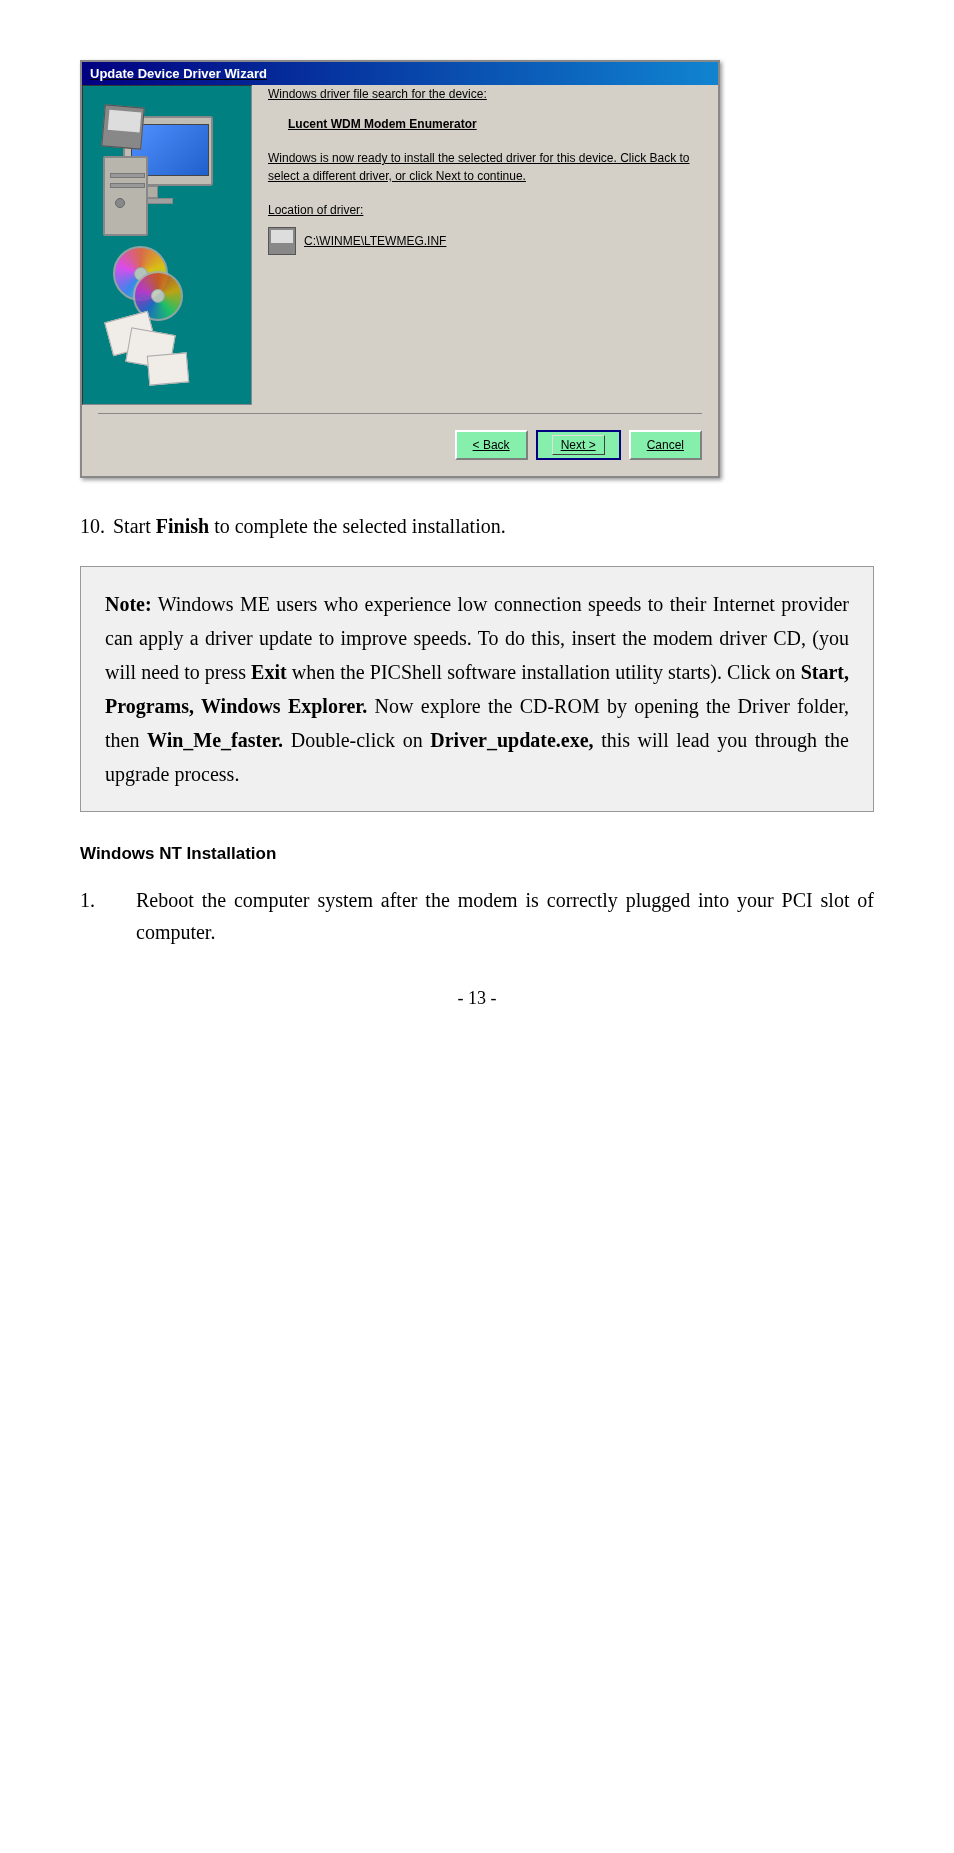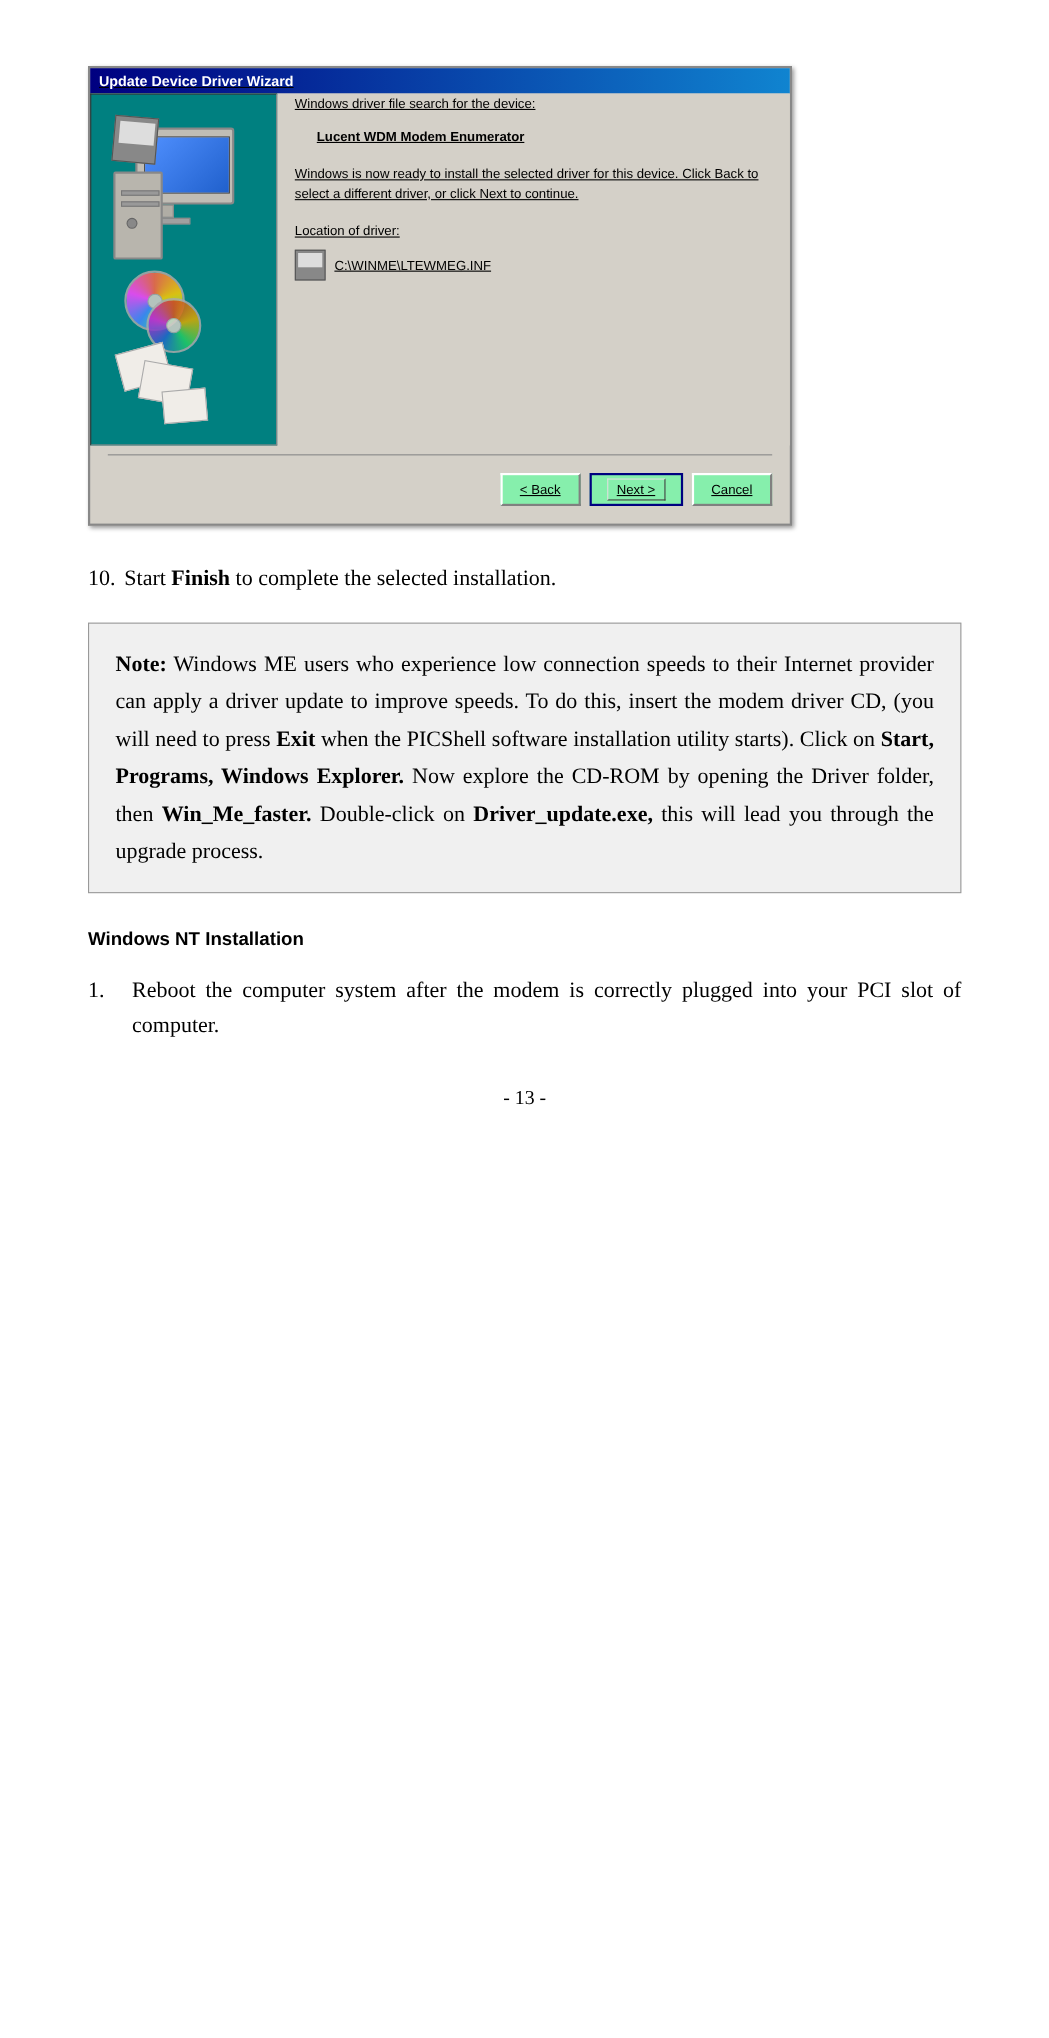--- a/index.html
+++ b/index.html
@@ -329,20 +329,21 @@
       text-align: justify;
     }
 
     .list-num {
       flex-shrink: 0;
       min-width: 24px;
     }
 
     .list-content {
       flex: 1;
+      margin-left: 16px;
     }
 
     
     .page-number {
       text-align: center;
       font-size: 18px;
       margin-top: 40px;
     }
   </style>
 </head>

